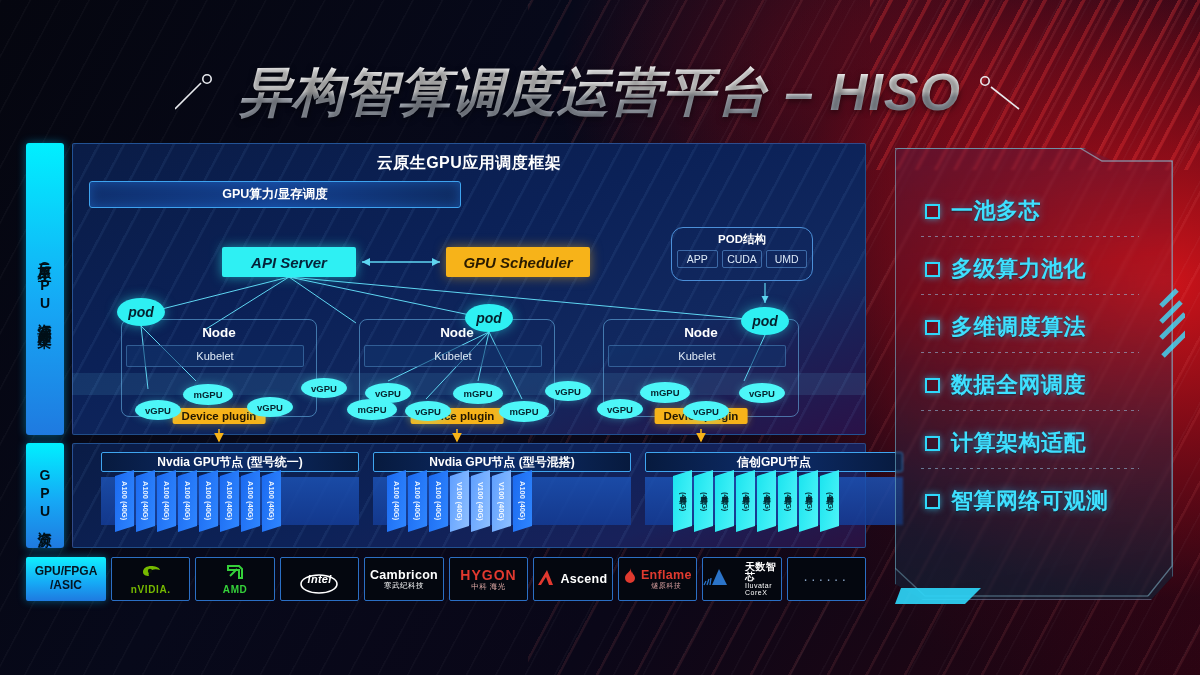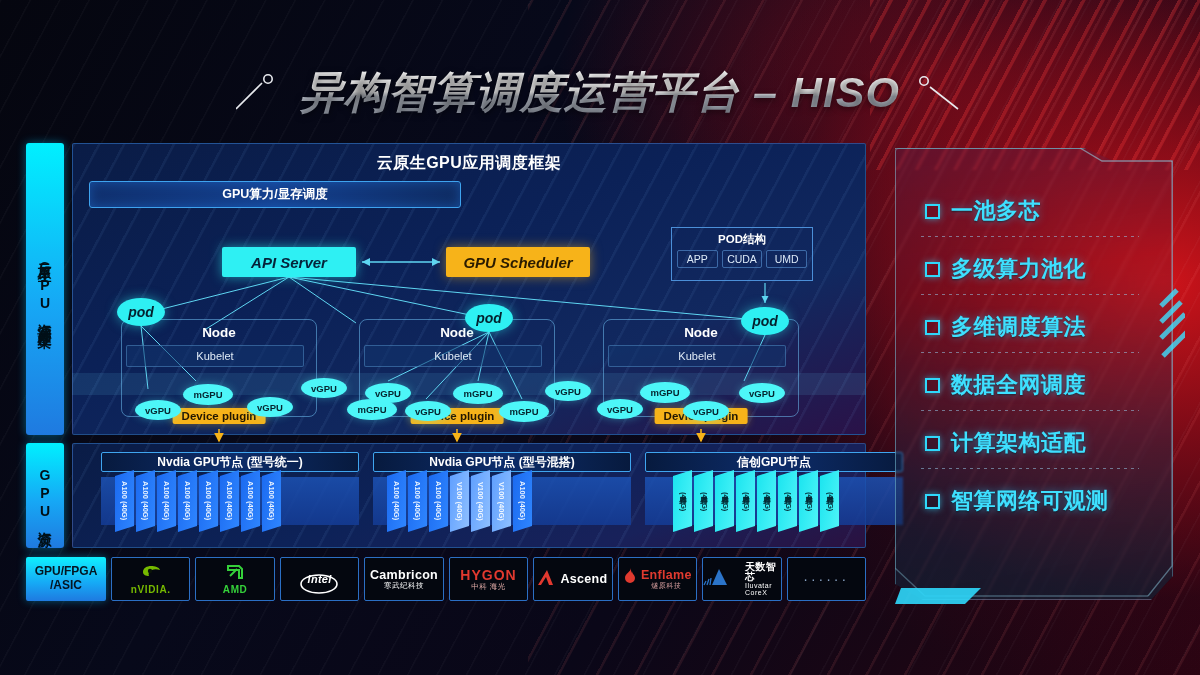--- a/index.html
+++ b/index.html
@@ -38,21 +38,21 @@
       rgba(0,0,0,0) 4px, rgba(0,0,0,0) 17px);
     pointer-events: none;
   }
 
   
   #titlebar {
     position: absolute; left: 0; top: 58px; width: 1200px; height: 70px;
     display: flex; align-items: center; justify-content: center; gap: 14px;
   }
   .title-text {
-    font-size: 43px; font-weight: bold; font-style: italic;
+    font-size: 52px; font-weight: bold; font-style: italic;
     letter-spacing: 1px; white-space: nowrap;
     background: linear-gradient(180deg, #ffffff 0%, #ffffff 48%, #b9bfc9 56%, #8e95a2 100%);
     -webkit-background-clip: text; background-clip: text; color: transparent;
     text-shadow: 0 2px 6px rgba(0,0,0,.5);
     font-family: "Liberation Sans", "DejaVu Sans", sans-serif;
   }
   .tick { position: absolute; pointer-events: none; }
   .tick svg { display: block; }
 
   
@@ -115,21 +115,21 @@
     display: flex; align-items: center; justify-content: center;
     font-size: 15px; font-weight: bold; font-style: italic;
   }
   .box-api  { left: 196px; top: 106px; width: 134px; background: #2ef0f3; color: #05233a;
               box-shadow: 0 0 12px rgba(46,240,243,.55); }
   .box-sched{ left: 420px; top: 106px; width: 144px; background: #f7b319; color: #2a1b00;
               box-shadow: 0 0 12px rgba(247,179,25,.5); }
 
   #pod-struct {
     position: absolute; left: 645px; top: 86px; width: 142px; height: 54px;
-    border: 1px solid #4b8fd8; border-radius: 0;
+    border: 1px solid #4b8fd8; border-radius: 12px;
   }
   #pod-struct .ps-title {
     text-align: center; color: #fff; font-size: 11.5px; margin-top: 4px; font-weight: bold;
   }
   .ps-row { display: flex; gap: 4px; padding: 3px 5px 0 5px; }
   .ps-cell {
     flex: 1; border: 1px solid rgba(90,150,215,.6); border-radius: 2px;
     text-align: center; color: #dce9f7; font-size: 10.5px; padding: 2px 0;
   }
 

